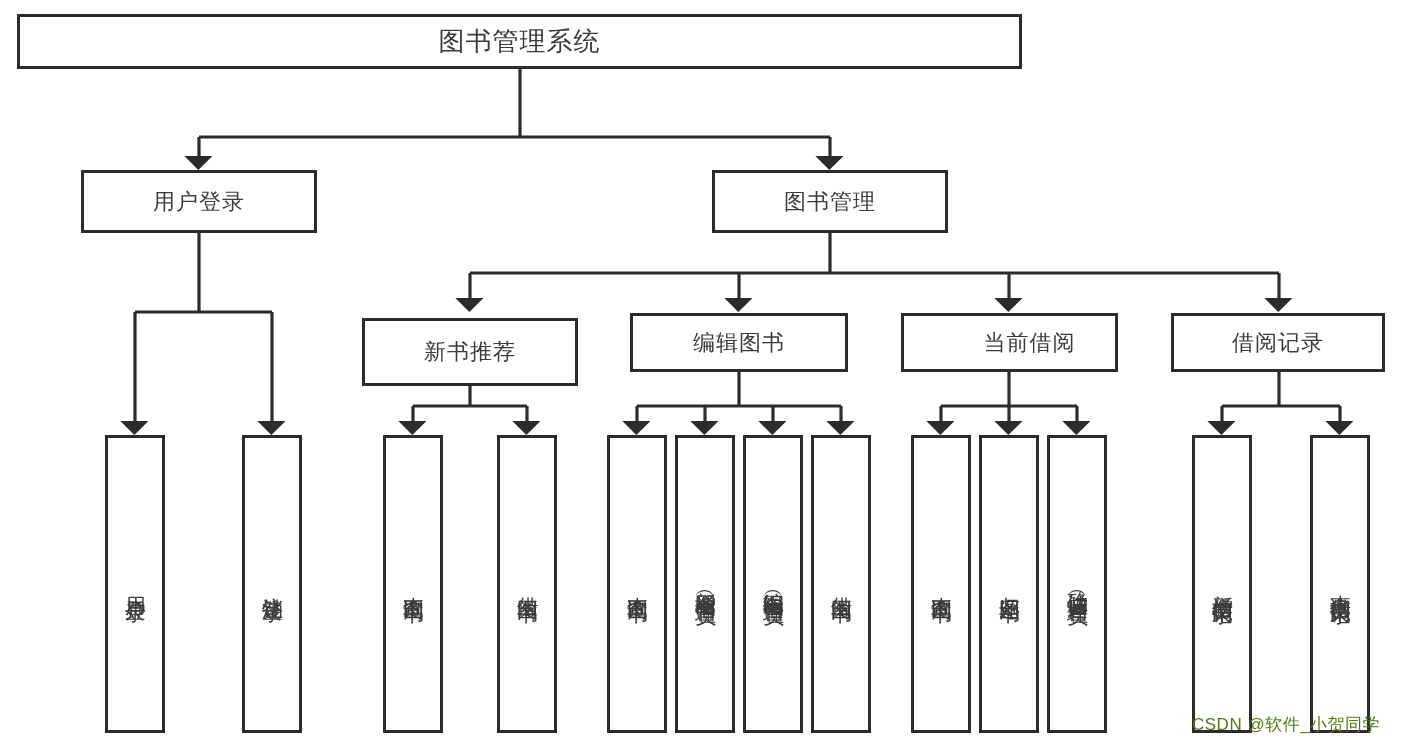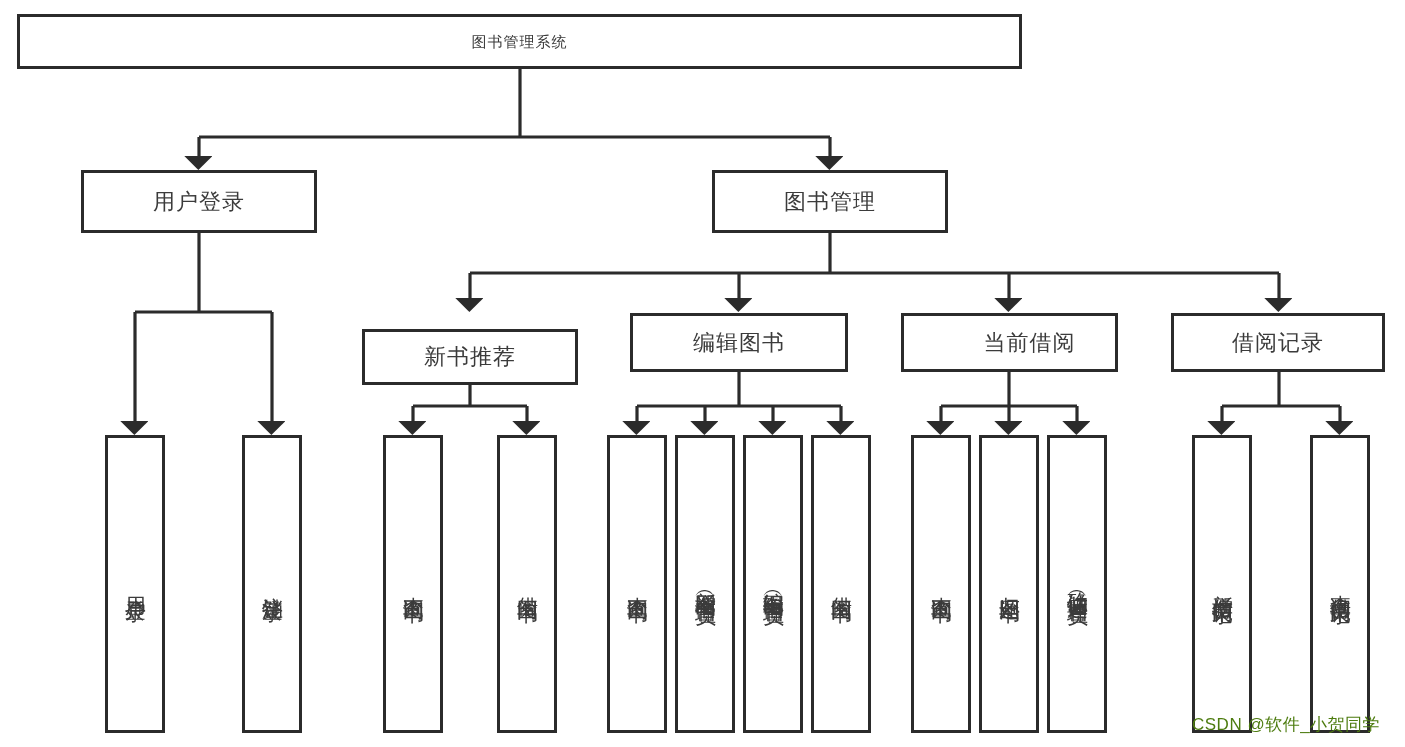--- a/index.html
+++ b/index.html
@@ -1,21 +1,21 @@
 <!DOCTYPE html>
 <html><head>
 <meta charset="utf-8">
 <style>
   html,body{margin:0;padding:0;background:#ffffff;}
   body{width:1405px;height:747px;overflow:hidden;font-family:"Liberation Sans","DejaVu Sans",sans-serif;}
   #stage{position:relative;width:1405px;height:747px;background:#ffffff;}
   svg.edges{position:absolute;left:0;top:0;width:1405px;height:747px;pointer-events:none;}
   .node{position:absolute;box-sizing:border-box;background:#ffffff;border:3px solid #2b2b2b;display:flex;align-items:center;justify-content:center;}
   .node .lbl{color:#3b3b3b;font-size:22px;line-height:1.05;letter-spacing:1px;white-space:nowrap;}
-  .node.root .lbl{font-size:15px;}
+  .node.root .lbl{font-size:26px;}
   .node.vert{writing-mode:vertical-rl;text-orientation:upright;}
   .node.vert .lbl{writing-mode:vertical-rl;text-orientation:upright;font-size:21px;line-height:1.28;letter-spacing:2px;white-space:nowrap;}
   .watermark{position:absolute;left:1192px;top:713px;color:#4d7c0f;font-size:17px;letter-spacing:.5px;white-space:nowrap;}
 </style>
 </head>
 <body>
 
 <div id="stage">
 
   <svg class="edges" viewBox="0 0 1405 747">
@@ -72,21 +72,21 @@
     <span class="lbl">图书管理系统</span>
   </div>
 
   <div class="node" style="left:81px;top:170px;width:236px;height:63px;">
     <span class="lbl">用户登录</span>
   </div>
   <div class="node" style="left:712px;top:170px;width:236px;height:63px;align-items:center;">
     <span class="lbl">图书管理</span>
   </div>
 
-  <div class="node" style="left:362px;top:329px;width:216px;height:56px;">
+  <div class="node" style="left:362px;top:318px;width:216px;height:68px;">
     <span class="lbl">新书推荐</span>
   </div>
   <div class="node" style="left:630px;top:313px;width:218px;height:59px;">
     <span class="lbl">编辑图书</span>
   </div>
   <div class="node" style="left:901px;top:313px;width:217px;height:59px;padding-left:40px;">
     <span class="lbl">当前借阅</span>
   </div>
   <div class="node" style="left:1171px;top:313px;width:214px;height:59px;">
     <span class="lbl">借阅记录</span>

